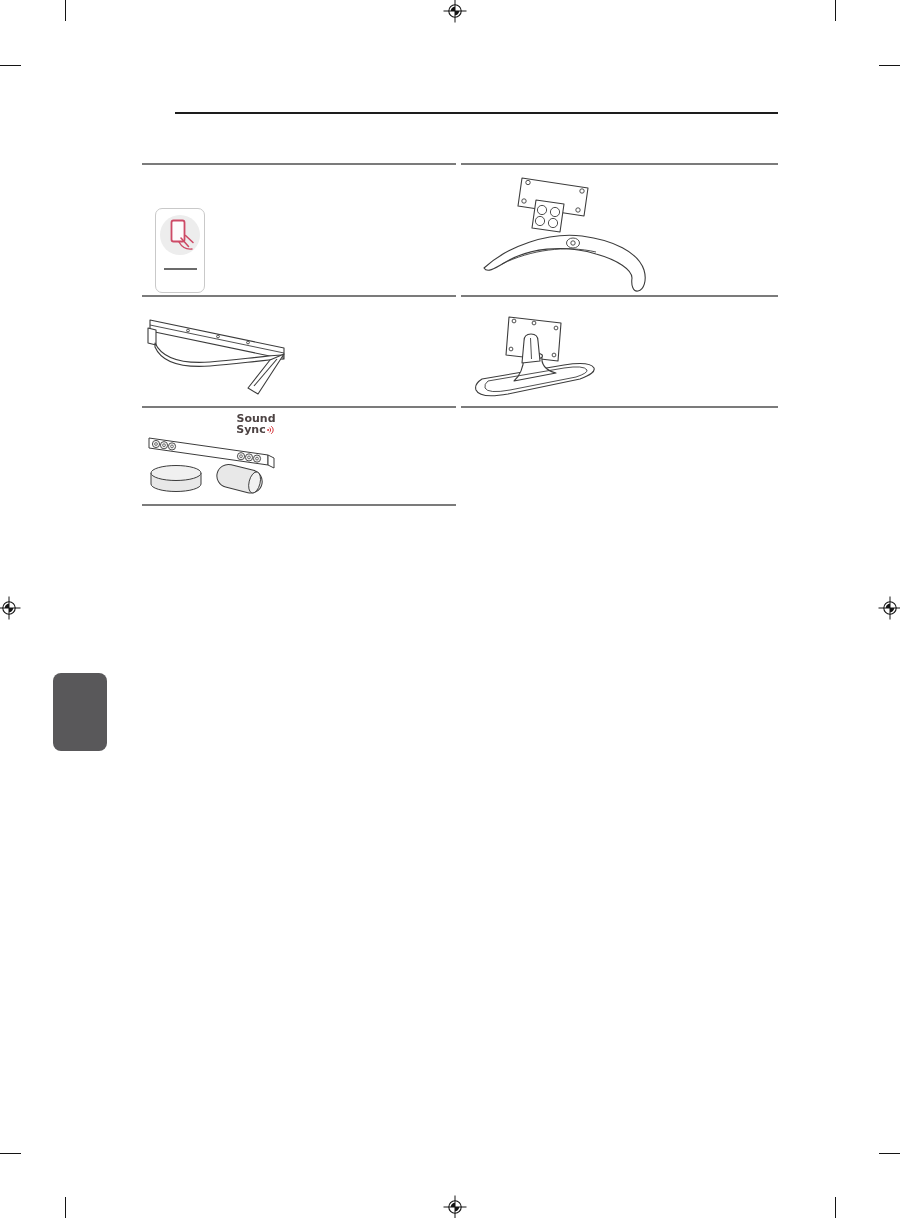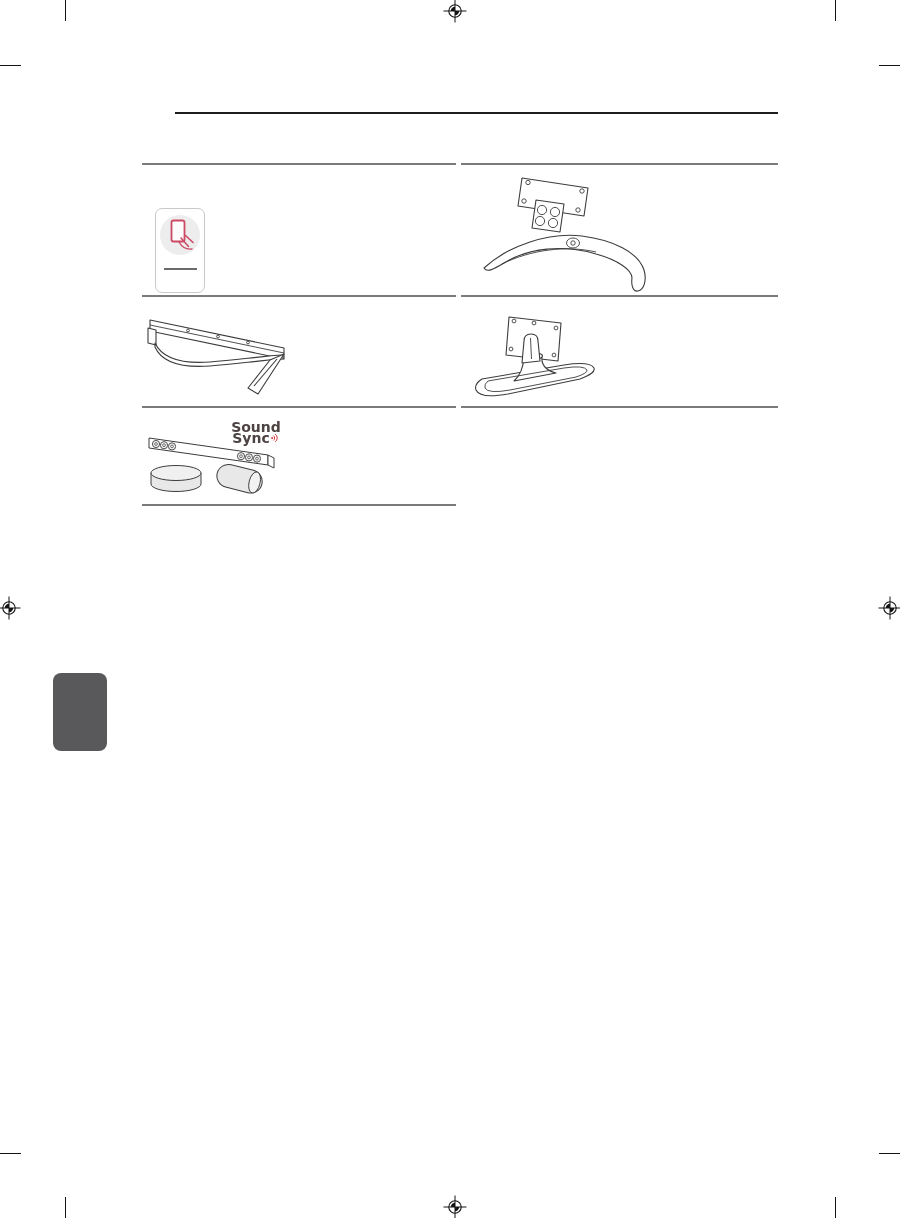--- a/index.html
+++ b/index.html
@@ -8,22 +8,22 @@
   .abs{position:absolute;}
   .cropline{position:absolute;background:#141414;}
   .rule-header{position:absolute;left:175px;top:112px;width:603px;height:2px;background:#1d1d1d;}
   .gridline{position:absolute;height:1.5px;background:#7b7b7b;}
   .gl-left{left:142px;width:314px;}
   .gl-right{left:461px;width:317px;}
   .regmark{position:absolute;width:24px;height:24px;}
   .touch-card{position:absolute;left:155px;top:208px;width:50px;height:85px;background:#fff;
               border:1px solid #c9c9c9;border-radius:7px;box-sizing:border-box;}
   .soundsync-label{position:absolute;left:226px;top:414px;width:60px;text-align:center;
-                   font-size:14px;line-height:10.5px;font-weight:bold;color:#4d4343;
-                   letter-spacing:0px;white-space:nowrap;margin-top:8px;}
+                   font-size:11px;line-height:10.5px;font-weight:bold;color:#4d4343;
+                   letter-spacing:0px;white-space:nowrap;}
   .soundsync-label .row2{display:flex;align-items:flex-end;justify-content:center;gap:0px;}
   .side-tab{position:absolute;left:53px;top:673px;width:54px;height:78px;background:#59585a;
             border-radius:8px;}
   svg{display:block;}
 </style>
 </head>
 <body>
 
 <div class="page">
 

